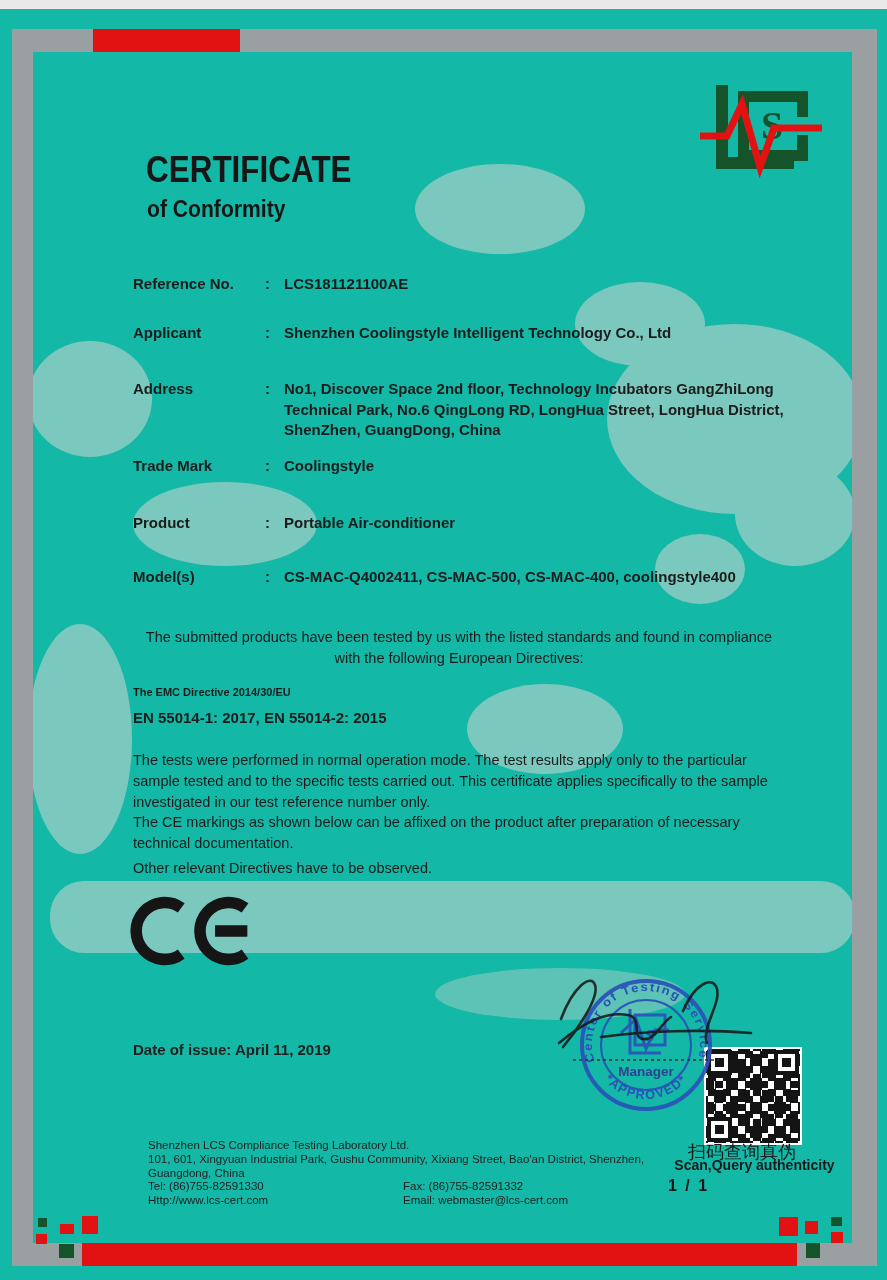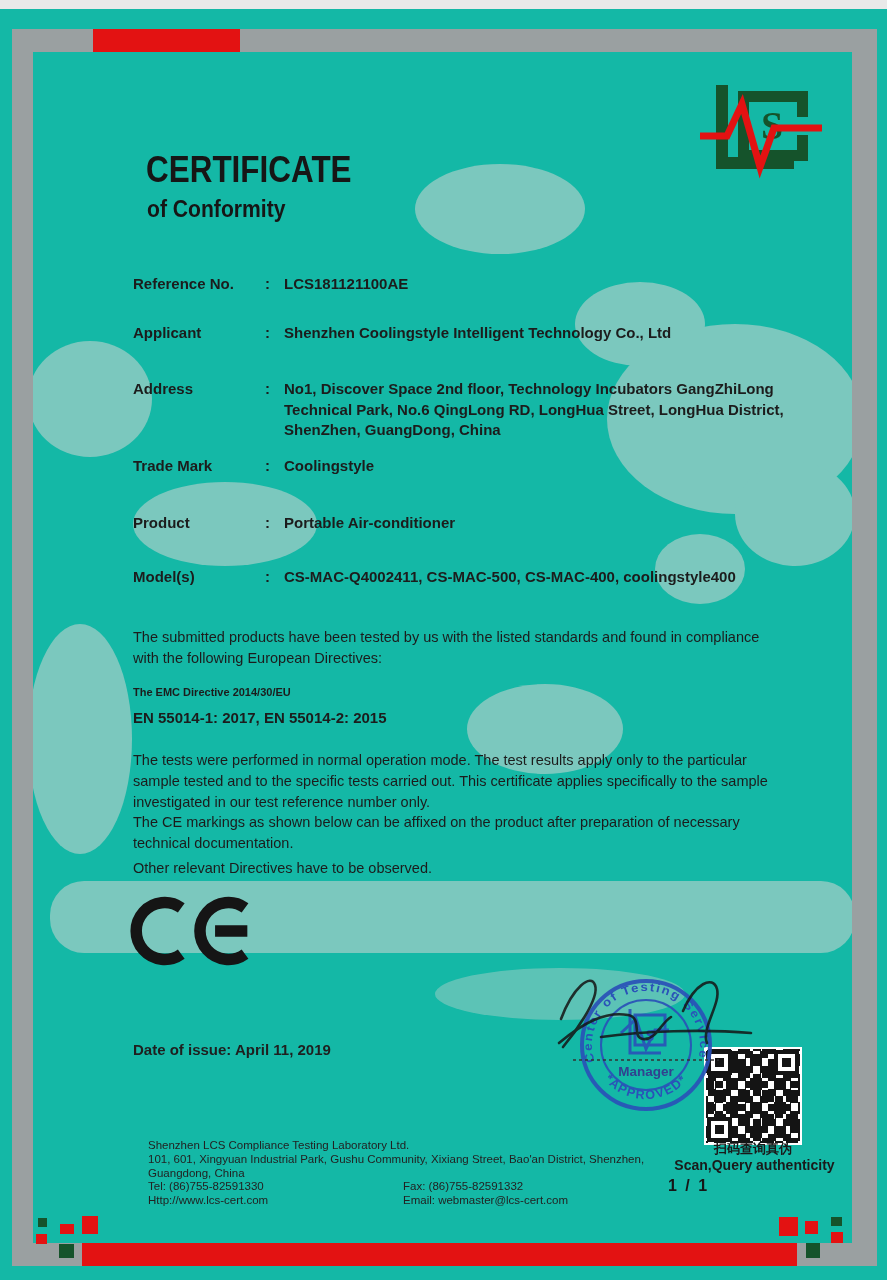--- a/index.html
+++ b/index.html
@@ -24,38 +24,38 @@
   .content{z-index:6;}
   .title{left:146px;top:140px;font-size:37px;font-weight:bold;letter-spacing:0px;
          transform:scaleX(.85);transform-origin:left;color:#161616;}
   .subtitle{left:147px;top:186px;font-size:24px;font-weight:bold;transform:scaleX(.88);transform-origin:left;color:#161616;}
   .frow{left:133px;width:660px;font-size:15px;font-weight:bold;line-height:1.38;color:#1c1c1c;}
   .frow .flabel{display:inline-block;width:132px;vertical-align:top;}
   .frow .fcolon{display:inline-block;width:19px;vertical-align:top;}
   .frow .fvalue{display:inline-block;width:500px;vertical-align:top;}
   .row-0{top:265px;text-decoration:underline;} .row-1{top:314px;} .row-2{top:370px;} .row-3{top:447px;} .row-4{top:504px;} .row-5{top:558px;}
   .para{left:133px;width:652px;font-size:14.5px;line-height:1.45;color:#1c1c1c;}
-  .p-intro{top:618px;}
+  .p-intro{top:618px;text-align:center;}
   .p-directive{top:676px;font-weight:bold;font-size:11px;}
   .p-standards{top:698px;font-weight:bold;font-size:15px;}
   .p-tests{top:741px;}
   .p-ce{top:803px;}
   .p-other{top:849px;}
   .ce-svg{left:129px;top:884px;}
   .date-issue{left:133px;top:1032px;font-size:15px;font-weight:bold;}
   .stamp-svg{left:543px;top:948px;z-index:7;}
   
   .qr{left:706px;top:1040px;width:94px;height:94px;z-index:6;background:
       conic-gradient(#141414 0 25%,transparent 0 50%,#141414 0 75%,transparent 0) 2px 2px/15px 15px,
       conic-gradient(#141414 0 25%,transparent 0 50%,#141414 0 75%,transparent 0) 8px 5px/24px 24px,
       #fff;outline:2px solid #fff;}
   .finder{position:absolute;width:17px;height:17px;border:4px solid #141414;background:#fff;}
   .finder::after{content:"";position:absolute;left:4px;top:4px;width:9px;height:9px;background:#141414;}
   .f-tl{left:1px;top:1px;} .f-tr{right:1px;top:1px;} .f-bl{left:1px;bottom:1px;}
-  .qr-cap-zh{left:688px;top:1131px;width:130px;text-align:center;font-size:13px;font-weight:bold;color:#1a1a1a;}
+  .qr-cap-zh{left:688px;top:1131px;width:130px;font-size:18px;font-weight:normal;color:#1a1a1a;}
   .qr-cap-en{left:672px;top:1148px;width:165px;text-align:center;font-size:14px;font-weight:bold;color:#1a1a1a;}
   .footer{left:148px;top:1130px;font-size:11.5px;line-height:1.2;color:#222;width:560px;}
   .footer .cols{display:flex;}
   .footer .c1{width:255px;}
   .pagenum{left:668px;top:1168px;font-size:16px;font-weight:bold;letter-spacing:2px;color:#161616;}
 </style>
 </head>
 <body>
 
 <div class="page">

